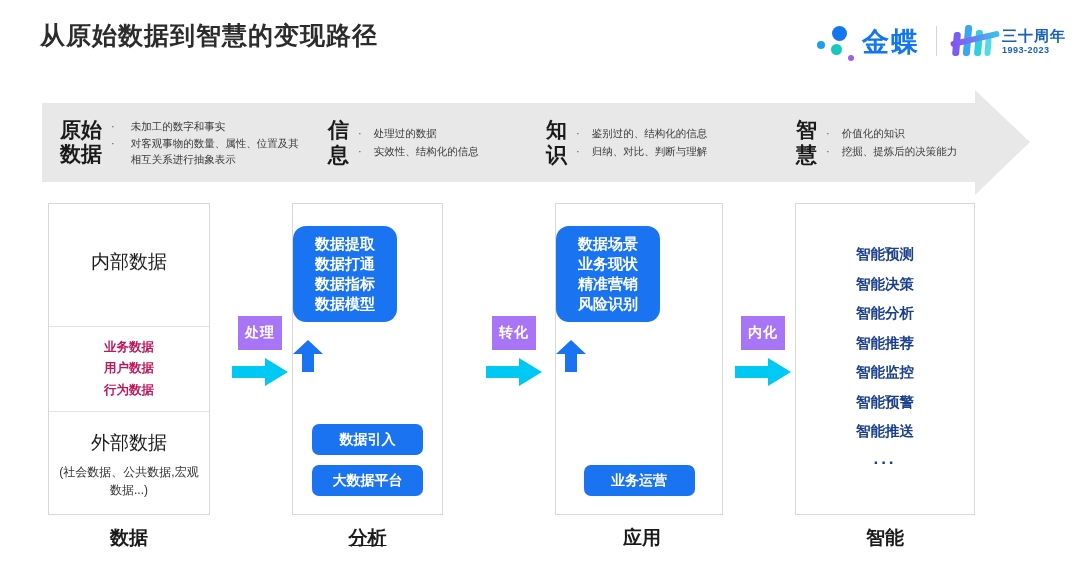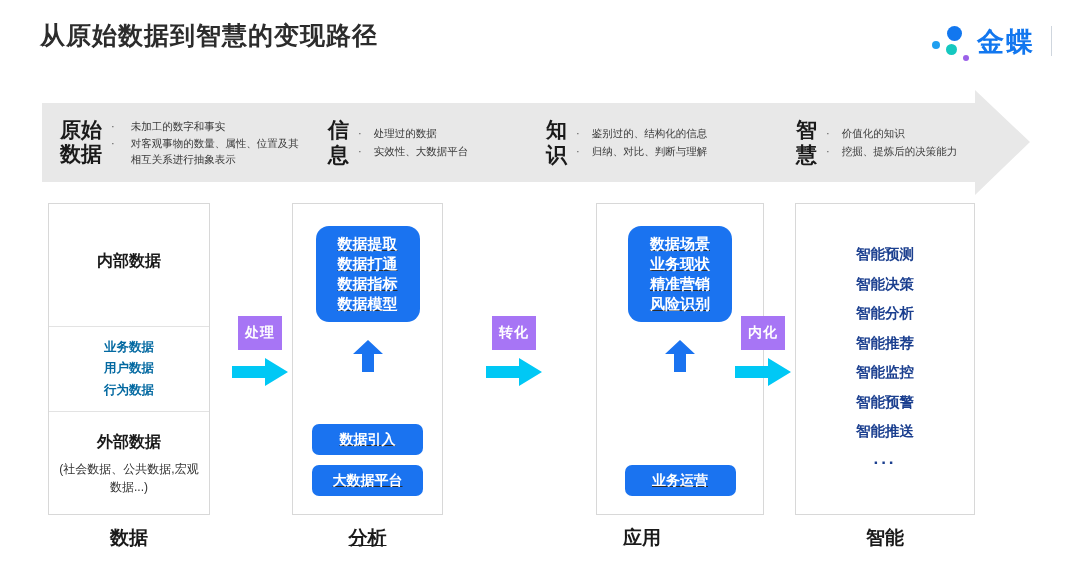--- a/index.html
+++ b/index.html
@@ -96,38 +96,37 @@
   .bcol.c1 .bcol-list li{max-width:190px;}
   .btxt{display:block;}
 
   
   .card{
     position:absolute;top:203px;
     background:#ffffff;border:1px solid #d8d8d8;box-sizing:border-box;
   }
   .card.k1{left:48px;width:162px;height:312px;}
   .card.k2{left:292px;width:151px;height:312px;}
-  .card.k3{left:596px;width:168px;height:312px;}
+  .card.k3{left:555px;width:168px;height:312px;}
   .card.k4{left:795px;width:180px;height:312px;}
 
   .sec{box-sizing:border-box;padding:0 8px;display:flex;flex-direction:column;
        align-items:center;justify-content:center;text-align:center;}
   .sec.top{height:122px;}
   .sec.mid{height:86px;border-top:1px solid #e3e3e3;border-bottom:1px solid #e3e3e3;}
   .sec.bot{height:104px;}
-  .sec-title{font-size:16px;font-weight:bold;color:#1a1a1a;margin-bottom:7px;}
+  .sec-title{font-size:19px;font-weight:normal;color:#1a1a1a;margin-bottom:7px;}
   .sec-sub{font-size:12px;color:#333;line-height:1.5;}
-  .grey-line{font-size:12.5px;font-weight:bold;color:#0369a1;line-height:1.72;}
+  .grey-line{font-size:12.5px;font-weight:bold;color:#be185d;line-height:1.72;}
 
   
   .stack{
     height:100%;box-sizing:border-box;
-    display:flex;flex-direction:column;align-items:center;
+    display:flex;flex-direction:column;
     padding:22px 0 18px;
-    text-decoration:underline;
   }
   .blue-box{
     width:104px;height:96px;background:#1a73f0;border-radius:13px;
     display:flex;flex-direction:column;align-items:center;justify-content:center;
     color:#ffffff;font-size:15px;font-weight:bold;line-height:1.33;
   }
   .blue-box span{display:block;}
   .up-arrow{margin:18px 0 0;}
   .pill-group{margin-top:auto;width:100%;display:flex;flex-direction:column;
               align-items:center;gap:10px;}
@@ -177,20 +176,33 @@
 
   <div class="brand">
     <div class="brand-dots">
       <span class="dot d1"></span>
       <span class="dot d2"></span>
       <span class="dot d3"></span>
       <span class="dot d4"></span>
     </div>
     <div class="brand-name">金蝶</div>
     <div class="brand-sep"></div>
+    <div class="anniv">
+      <div class="anniv-mark">
+        <span class="bar b1"></span>
+        <span class="bar b2"></span>
+        <span class="bar b3"></span>
+        <span class="bar b4"></span>
+        <span class="swoosh"></span>
+      </div>
+      <div class="anniv-text">
+        <span class="anniv-main">三十周年</span>
+        <span class="anniv-years">1993-2023</span>
+      </div>
+    </div>
   </div>
 
   <div class="banner">
     <div class="banner-shape"></div>
     <div class="banner-cols">
 
       <div class="bcol c1">
         <div class="bcol-title">
           <div>原始</div>
           <div>数据</div>
@@ -212,21 +224,21 @@
           <div>信</div>
           <div>息</div>
         </div>
         <ul class="bcol-list">
           <li>
             <span class="bdot">·</span>
             <span class="btxt">处理过的数据</span>
           </li>
           <li>
             <span class="bdot">·</span>
-            <span class="btxt">实效性、大数据平台</span>
+            <span class="btxt">实效性、结构化的信息</span>
           </li>
         </ul>
       </div>
 
       <div class="bcol c3">
         <div class="bcol-title">
           <div>知</div>
           <div>识</div>
         </div>
         <ul class="bcol-list">

